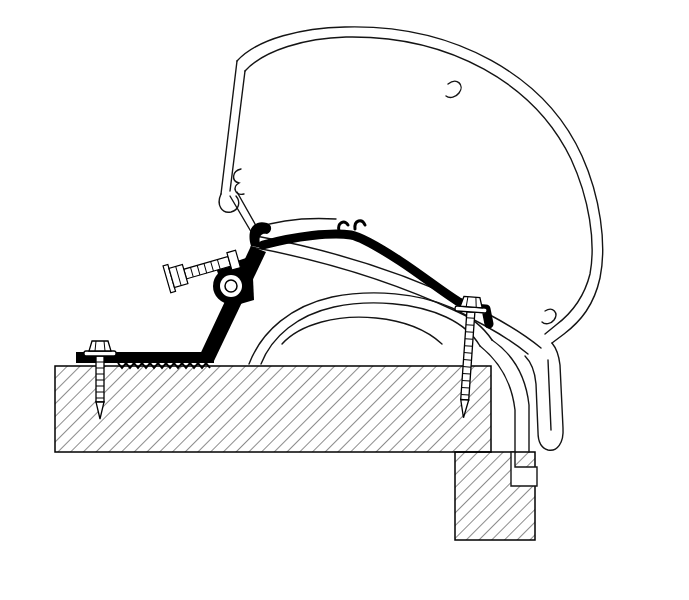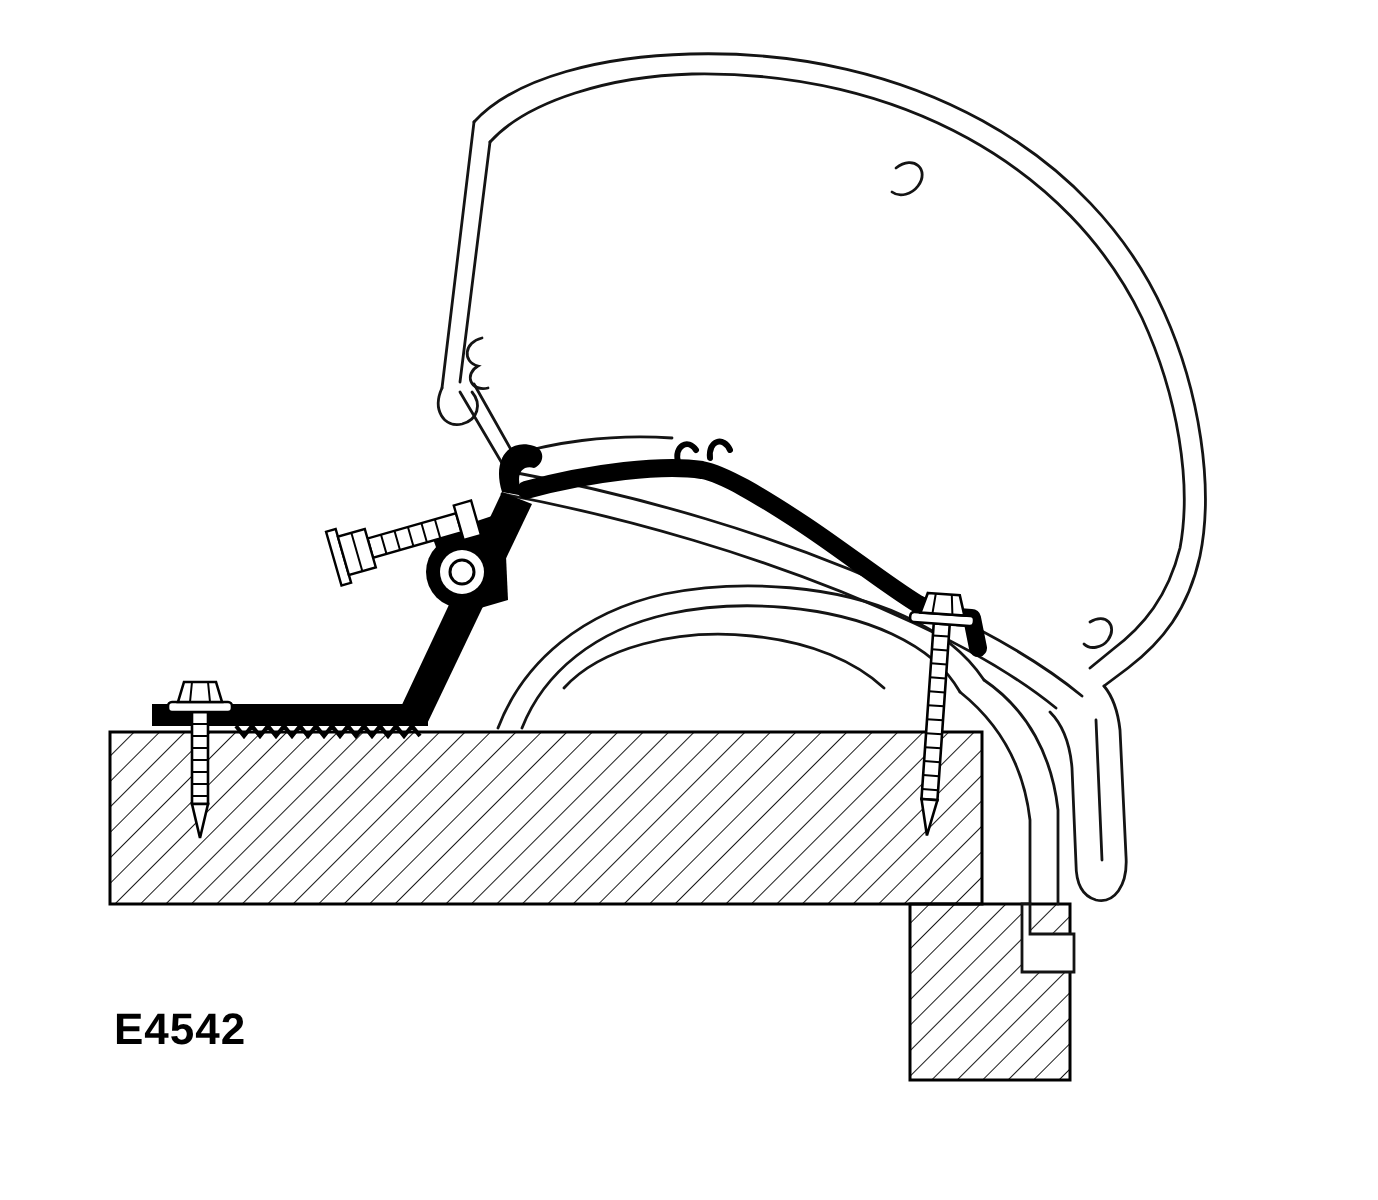--- a/index.html
+++ b/index.html
@@ -86,14 +86,13 @@
     <g transform="rotate(4 471 310)" fill="#fff" stroke="#000" stroke-width="1.3">
       <rect x="467" y="312" width="8" height="88"></rect>
       <path d="M467,318 h8 M467,325 h8 M467,332 h8 M467,339 h8 M467,346 h8 M467,353 h8 M467,360 h8 M467,367 h8 M467,374 h8 M467,381 h8 M467,388 h8 M467,395 h8" stroke-width="1"></path>
       <path d="M467,400 L475,400 L471,418 Z"></path>
       <rect x="455" y="307" width="32" height="5" rx="2"></rect>
       <path d="M463,297 L479,297 L482,307 L460,307 Z"></path>
       <path d="M467,297 L466,307 M475,297 L476,307" stroke-width="1"></path>
     </g>
   </svg>
 
-  <div class="part-label">E4542</div>
 </div>
 
 </body></html>

